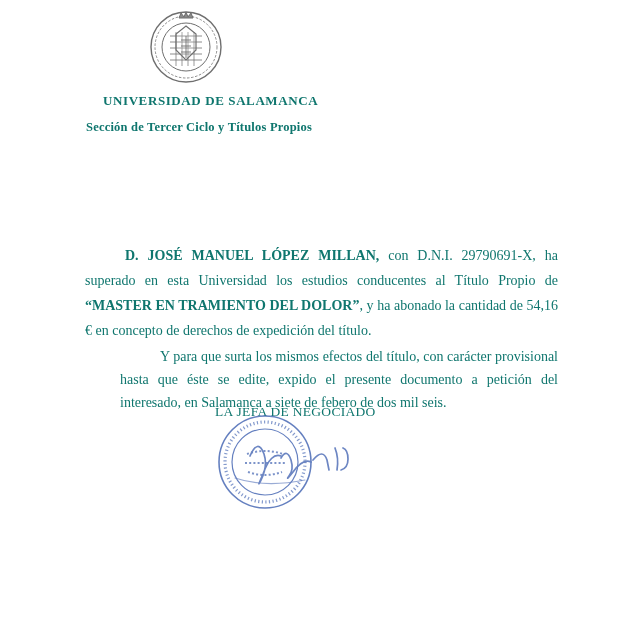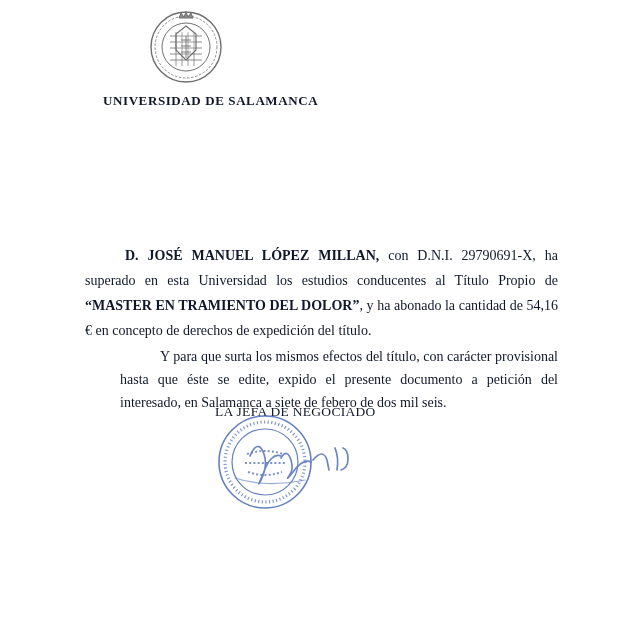--- a/index.html
+++ b/index.html
@@ -3,21 +3,21 @@
 <meta charset="utf-8">
 <style>
   * { margin: 0; padding: 0; box-sizing: border-box; }
   html, body { background: #ffffff; }
   .page {
     position: relative;
     width: 640px;
     height: 640px;
     background: #ffffff;
     font-family: "Liberation Serif", "DejaVu Serif", serif;
-    color: #0f172a;
+    color: #0f766e;
     overflow: hidden;
   }
   .seal {
     position: absolute;
     left: 148px;
     top: 6px;
     width: 76px;
     height: 82px;
   }
   .university-name {
@@ -88,20 +88,21 @@
       <path d="M31 12 l2 -5 l3 4 l2 -5 l2 5 l3 -4 l2 5 z" stroke-width="1" fill="#8a8a8a"></path>
 
       <path d="M22 30 h32 M22 36 h32 M22 42 h32 M22 48 h32 M22 54 h32" stroke-width="0.8"></path>
       <path d="M28 26 v34 M34 26 v34 M40 26 v34 M46 26 v34" stroke-width="0.7"></path>
       <path d="M38 20 l10 8 v16 l-10 10 l-10 -10 v-16 z" stroke-width="1.2" fill="#ffffff" fill-opacity="0.15"></path>
       <path d="M33 34 h10 M33 40 h10 M33 46 h10 M38 30 v22" stroke-width="0.9"></path>
     </g>
   </svg>
 
   <div class="university-name">UNIVERSIDAD DE SALAMANCA</div>
+  <div class="section-name">Sección de Tercer Ciclo y Títulos Propios</div>
 
   <div class="body-text">
     <p>
       <span class="bold">D. JOSÉ MANUEL LÓPEZ MILLAN,</span><span> con D.N.I. 29790691-X, ha superado en esta Universidad los estudios conducentes al Título Propio de </span><span class="bold">“MASTER EN TRAMIENTO DEL DOLOR”</span><span>, y ha abonado la cantidad de 54,16 € en concepto de derechos de expedición del título.</span>
     </p>
     <p>Y para que surta los mismos efectos del título, con carácter provisional hasta que éste se edite, expido el presente documento a petición del  interesado, en Salamanca a  siete de febero  de dos mil seis.</p>
   </div>
 
   <div class="signer-role">LA JEFA DE NEGOCIADO</div>
 

